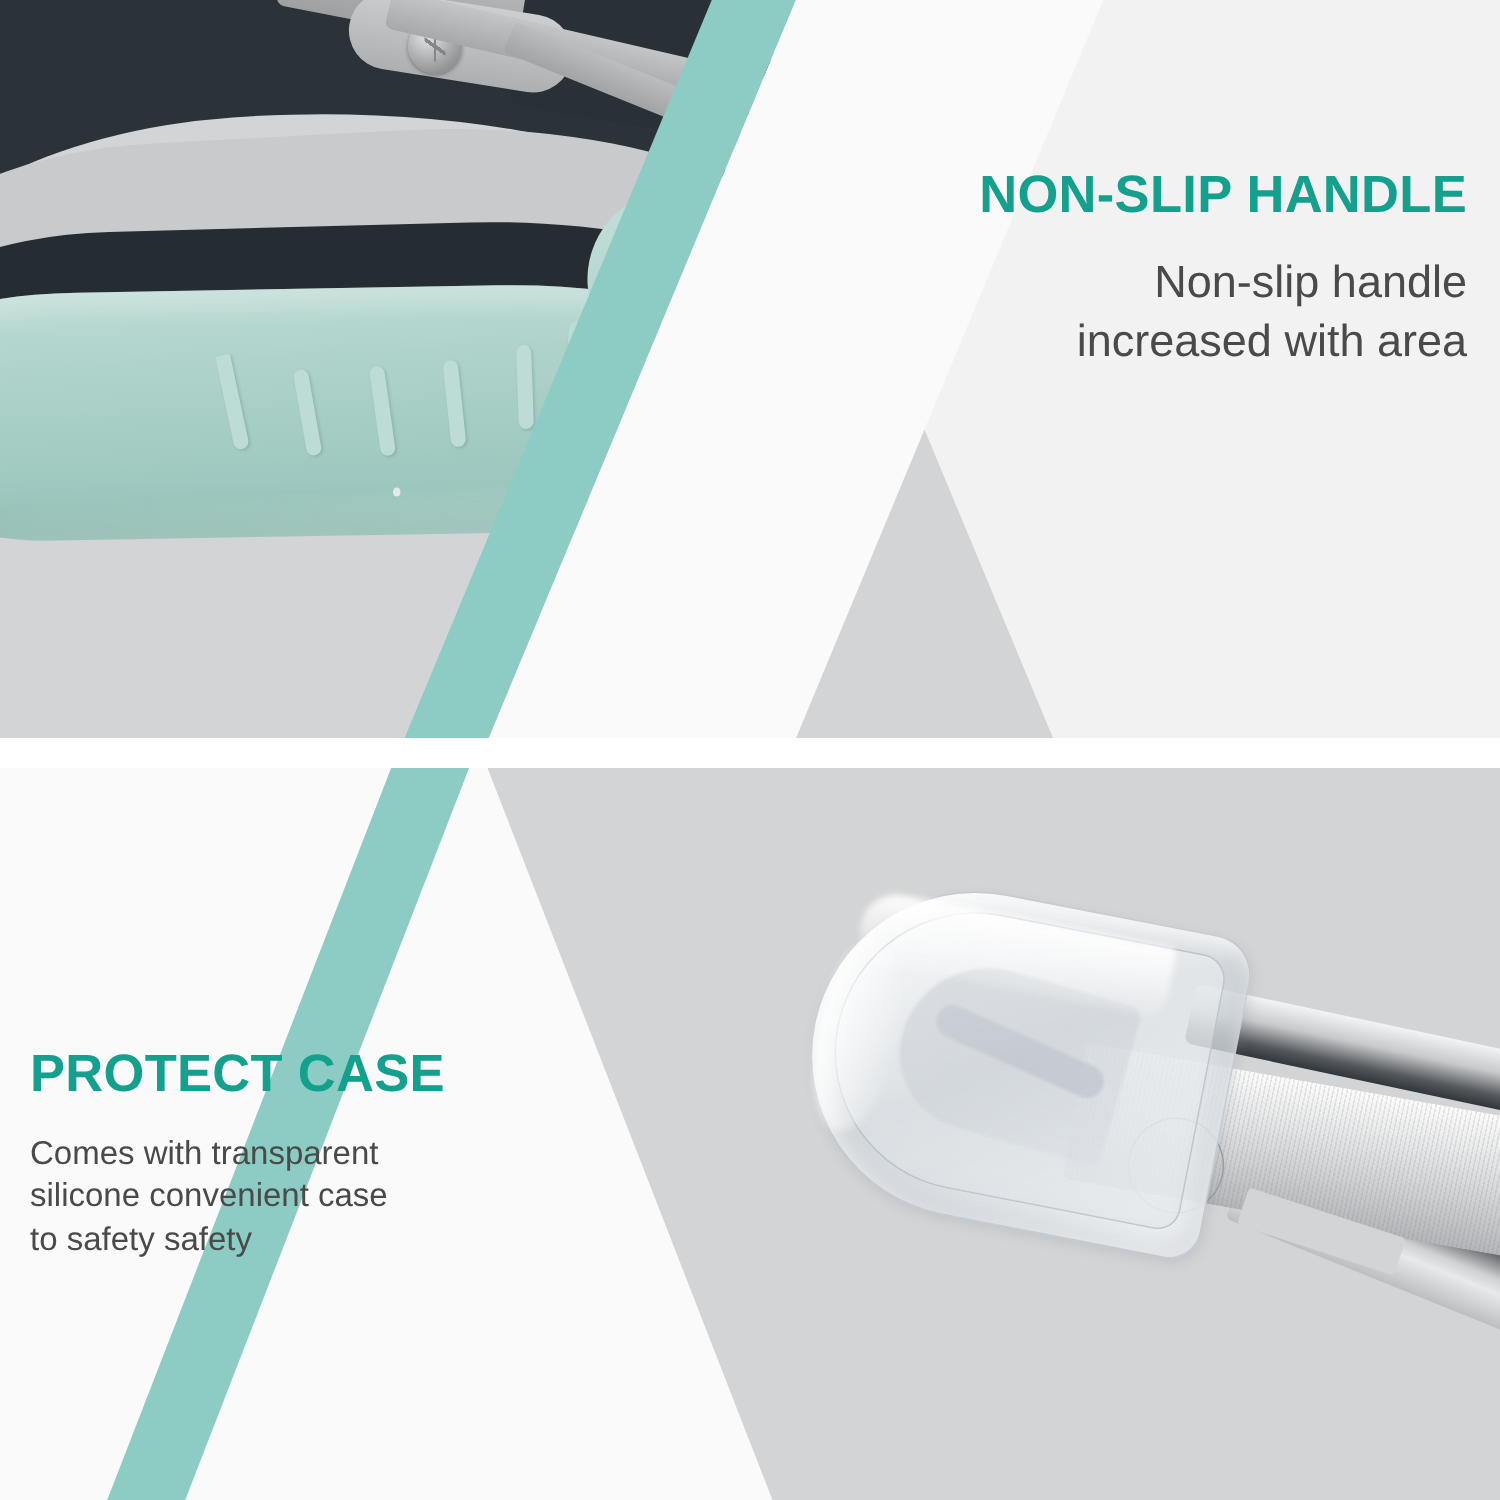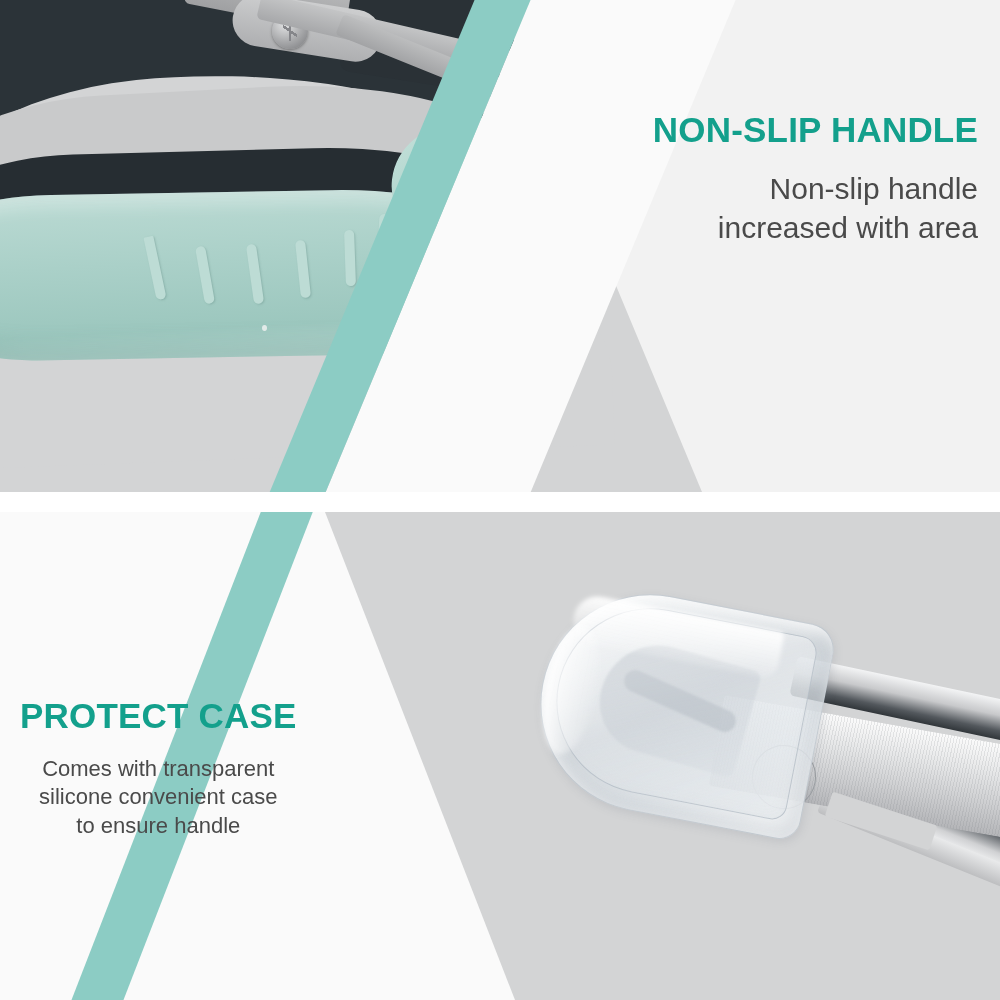--- a/index.html
+++ b/index.html
@@ -324,26 +324,26 @@
   </section>
 
   <section class="panel" id="panel-bottom">
 
     <div class="panel-bg-light"></div>
 
     <div class="photo-plate"></div>
 
     <div class="stripe"></div>
 
-    <div class="text-block" id="text-bottom" style="top:186px;text-align:center;">
+    <div class="text-block" id="text-bottom" style="top:186px;">
       <h2 class="feature-title">PROTECT CASE</h2>
       <div class="feature-desc">
         <div>Comes with transparent</div>
         <div>silicone convenient case</div>
-        <div>to ensure handle</div>
+        <div>to safety safety</div>
       </div>
     </div>
   </section>
 
   <div class="photo-bottom" style="clip-path: polygon(325px 512px, 1000px 512px, 1000px 1000px, 515px 1000px);">
     <div class="arm-upper"></div>
     <div class="arm-lower"></div>
     <div class="arm-lower-edge"></div>
     <div class="jaw-body"></div>
     <div class="jaw-gap"></div>

